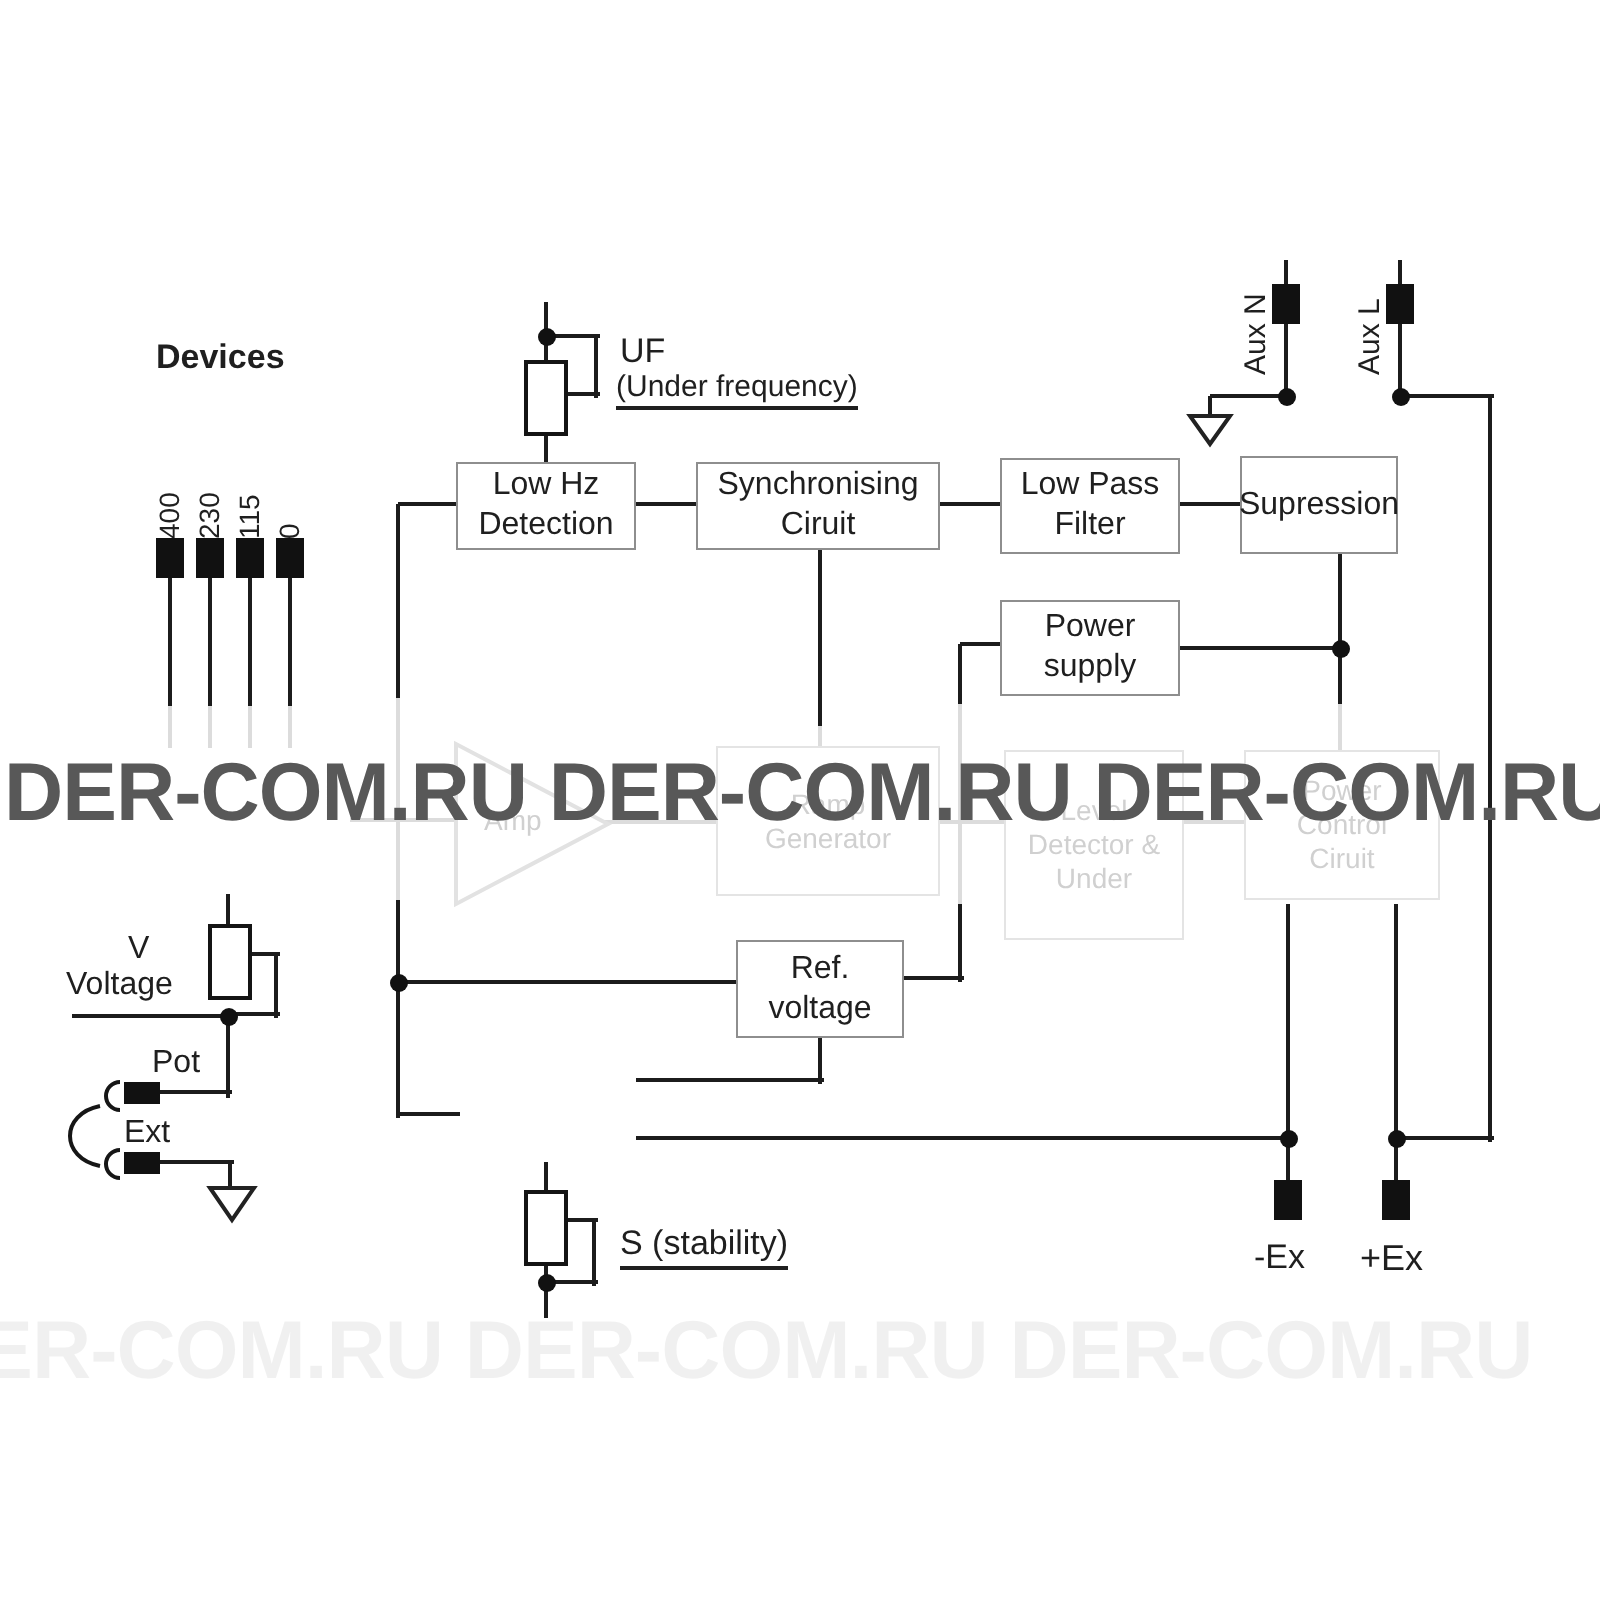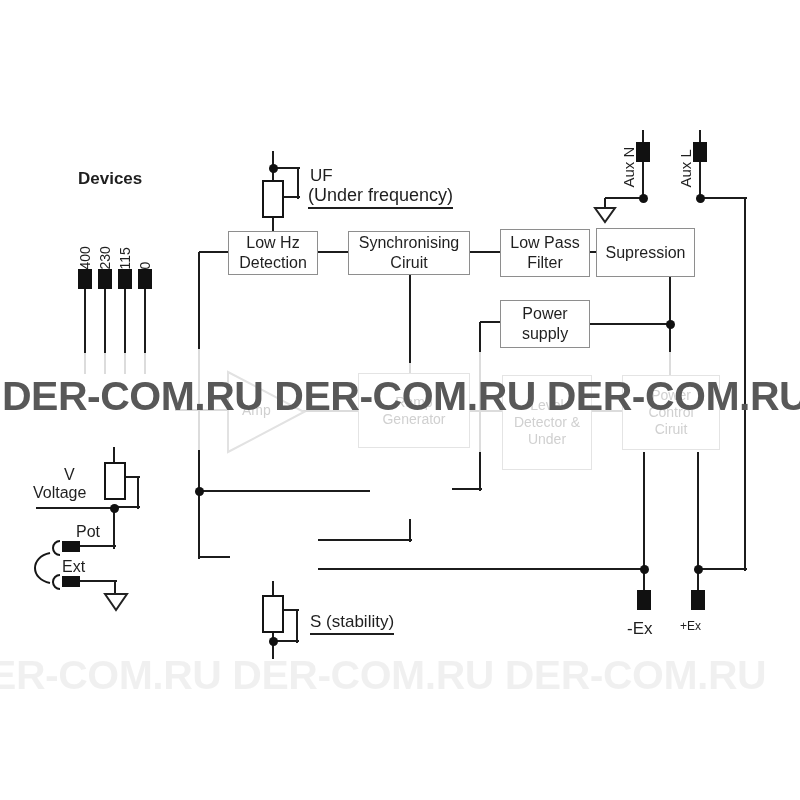--- a/index.html
+++ b/index.html
@@ -56,26 +56,30 @@
     <span>Ciruit</span>
   </div>
   <div class="box" style="left:228px;top:231px;width:90px;height:44px">
     <span>Low Hz</span>
     <span>Detection</span>
   </div>
   <div class="box" style="left:500px;top:229px;width:90px;height:48px">
     <span>Low Pass</span>
     <span>Filter</span>
   </div>
-  <div class="box" style="left:596px;top:228px;width:99px;height:49px">
+  <div class="box" style="left:620px;top:228px;width:79px;height:49px">
     <span>Supression</span>
   </div>
   <div class="box" style="left:500px;top:300px;width:90px;height:48px">
     <span>Power</span>
     <span>supply</span>
+  </div>
+  <div class="box" style="left:368px;top:470px;width:84px;height:49px">
+    <span>Ref.</span>
+    <span>voltage</span>
   </div>
 
   <div class="pot" style="left:262px;top:180px"></div>
   <div class="pot" style="left:104px;top:462px"></div>
   <div class="pot" style="left:262px;top:595px"></div>
 
   <svg class="svgabs" style="left:593px;top:206px" width="24" height="18">
     <polygon points="2,2 22,2 12,16" fill="#fff" stroke="#222" stroke-width="2"></polygon>
   </svg>
   <svg class="svgabs" style="left:103px;top:592px" width="26" height="20">
@@ -83,28 +87,28 @@
   </svg>
 
   <svg class="svgabs" style="left:24px;top:533px" width="40" height="58">
     <path d="M 36 8 A 7 7 0 1 0 36 22" fill="none" stroke="#161616" stroke-width="2"></path>
     <path d="M 36 42 A 7 7 0 1 0 36 56" fill="none" stroke="#161616" stroke-width="2"></path>
     <path d="M 26 20 C 6 24, 6 46, 26 50" fill="none" stroke="#161616" stroke-width="2"></path>
   </svg>
 
   <span class="lbl bold" style="left:78px;top:169px;font-size:17px">Devices</span>
   <span class="lbl" style="left:310px;top:166px;font-size:17px">UF</span>
-  <span class="lbl und" style="left:308px;top:185px;font-size:18px">(Under frequency)</span>
+  <span class="lbl und" style="left:308px;top:185px;font-size:15px">(Under frequency)</span>
   <span class="lbl und" style="left:310px;top:612px;font-size:17px">S (stability)</span>
   <span class="lbl" style="left:64px;top:466px">V</span>
   <span class="lbl" style="left:33px;top:484px">Voltage</span>
   <span class="lbl" style="left:76px;top:523px">Pot</span>
   <span class="lbl" style="left:62px;top:558px">Ext</span>
   <span class="lbl" style="left:627px;top:619px;font-size:17px">-Ex</span>
-  <span class="lbl" style="left:680px;top:619px;font-size:12px">+Ex</span>
+  <span class="lbl" style="left:680px;top:619px;font-size:18px">+Ex</span>
 
   <span class="vlabel" style="left:600px;top:152px;width:56px;font-size:15px">Aux N</span>
   <span class="vlabel" style="left:657px;top:152px;width:56px;font-size:15px">Aux L</span>
   <span class="vlabel" style="left:63px;top:240px;width:44px;font-size:14px">400</span>
   <span class="vlabel" style="left:83px;top:240px;width:44px;font-size:14px">230</span>
   <span class="vlabel" style="left:103px;top:240px;width:44px;font-size:14px">115</span>
   <span class="vlabel" style="left:123px;top:240px;width:44px;font-size:14px">0</span>
 
   <div class="wm" style="left:2px;top:373px">DER-COM.RU DER-COM.RU DER-COM.RU</div>
   <div class="wm faint" style="left:-40px;top:652px">DER-COM.RU DER-COM.RU DER-COM.RU</div>

